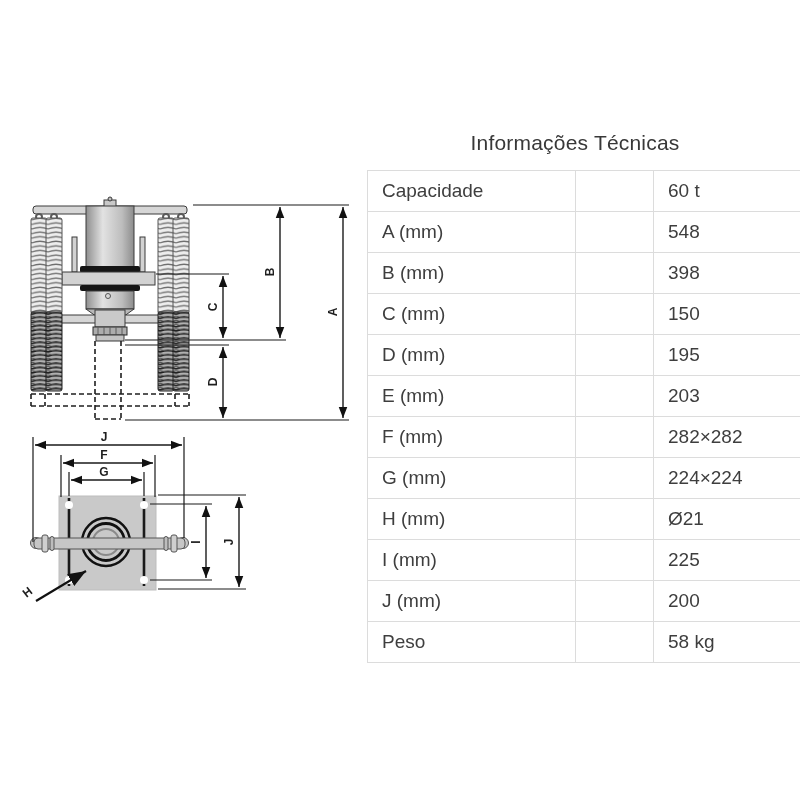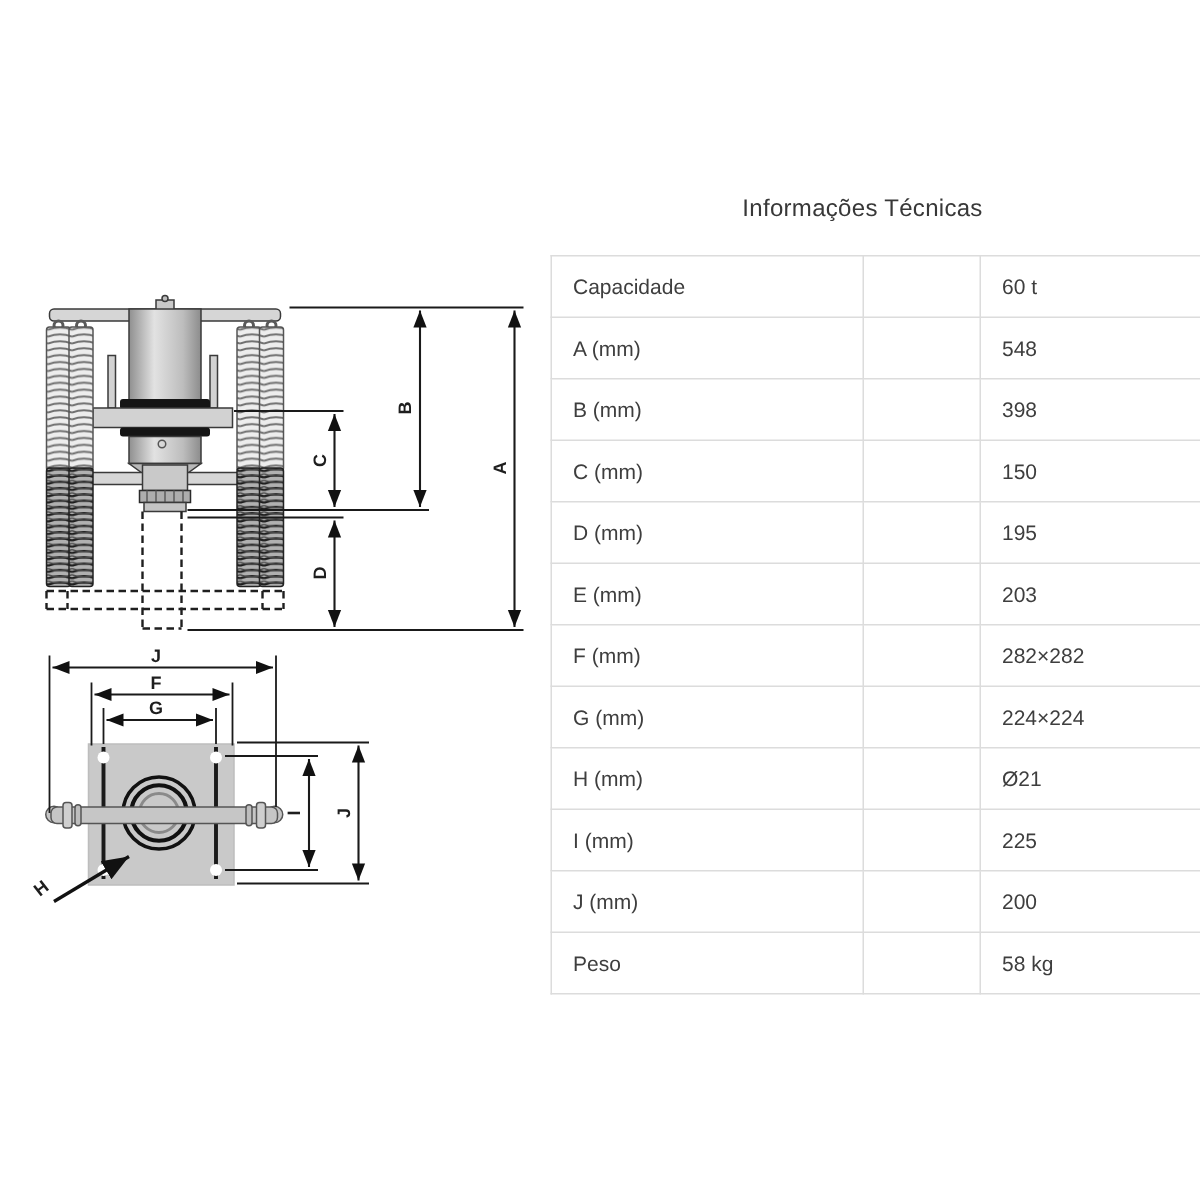--- a/index.html
+++ b/index.html
@@ -3,29 +3,29 @@
 <meta charset="utf-8">
 <style>
   html,body{margin:0;padding:0;background:#ffffff;}
   body{
     width:800px;height:800px;position:relative;overflow:hidden;
     font-family:"Liberation Sans", sans-serif;
     -webkit-font-smoothing:antialiased;
   }
   .page-title{
     position:absolute;left:367px;top:131px;width:416px;
-    text-align:center;font-size:16px;color:#383838;letter-spacing:.2px;
+    text-align:center;font-size:21px;color:#383838;letter-spacing:.2px;
   }
   table.specs{
     position:absolute;left:367px;top:170px;width:416px;
     border-collapse:collapse;table-layout:fixed;
   }
   table.specs td{
     border:1px solid #dcdcdc;height:40px;
-    font-size:14px;color:#3e3e3e;padding:0 0 0 14px;vertical-align:middle;
+    font-size:19px;color:#3e3e3e;padding:0 0 0 14px;vertical-align:middle;
     white-space:nowrap;overflow:hidden;
   }
   td.c1{width:193px;}
   td.c2{width:63px;padding:0;}
   td.c3{width:160px;}
   svg text{
     font-family:"Liberation Sans", sans-serif;
     font-size:12px;font-weight:600;fill:#1e1e1e;
   }
   .dim{stroke:#1a1a1a;stroke-width:1.4;fill:none;}

